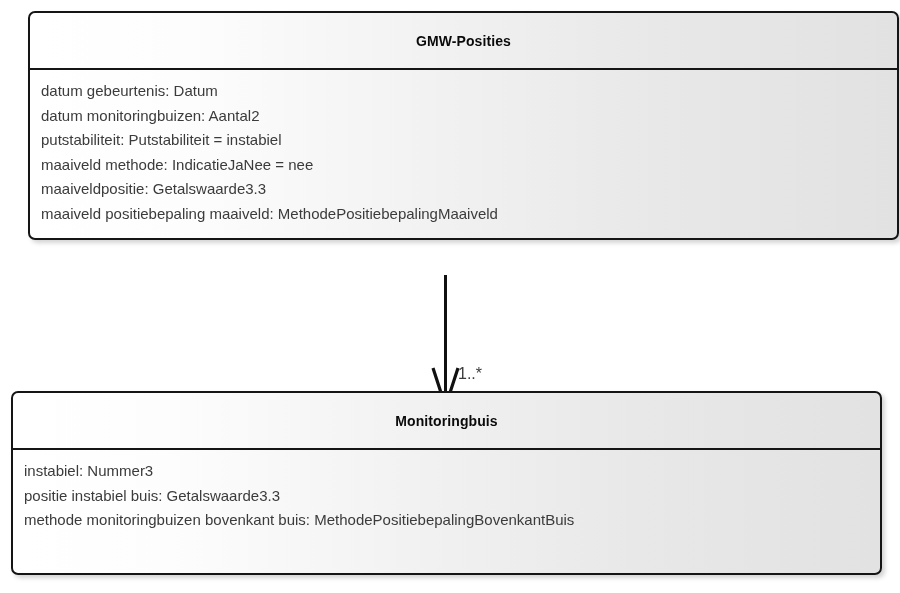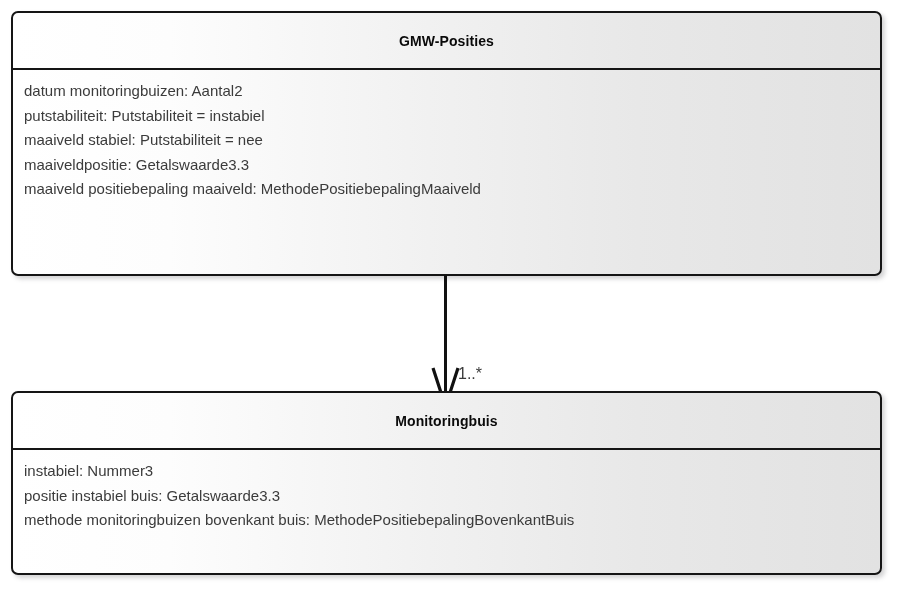--- a/index.html
+++ b/index.html
@@ -24,24 +24,24 @@
   .uml-class {
     position: absolute;
     box-sizing: border-box;
     border: 2px solid #151515;
     border-radius: 7px;
     background: linear-gradient(to right, #ffffff 0%, #fdfdfd 18%, #f1f1f1 48%, #e8e8e8 72%, #e2e2e2 100%);
     box-shadow: 3px 3px 4px rgba(120, 120, 125, 0.32);
     overflow: hidden;
   }
   .uml-class.box-gmw {
-    left: 11px;
+    left: 28px;
     top: 11px;
     width: 871px;
-    height: 265px;
+    height: 229px;
   }
   .uml-class.box-mon {
     left: 11px;
     top: 391px;
     width: 871px;
     height: 184px;
   }
 
   .uml-header {
     box-sizing: border-box;
@@ -102,23 +102,24 @@
 </head>
 <body>
 
 <div id="diagram-canvas">
 
   <div class="uml-class box-gmw">
     <div class="uml-header">
       <span class="uml-header-title">GMW-Posities</span>
     </div>
     <div class="uml-attrs">
+      <div class="uml-attr">datum gebeurtenis: Datum</div>
       <div class="uml-attr">datum monitoringbuizen: Aantal2</div>
       <div class="uml-attr">putstabiliteit: Putstabiliteit = instabiel</div>
-      <div class="uml-attr">maaiveld stabiel: Putstabiliteit = nee</div>
+      <div class="uml-attr">maaiveld methode: IndicatieJaNee = nee</div>
       <div class="uml-attr">maaiveldpositie: Getalswaarde3.3</div>
       <div class="uml-attr">maaiveld positiebepaling maaiveld: MethodePositiebepalingMaaiveld</div>
     </div>
   </div>
 
   <div class="assoc-line assoc-stem"></div>
 
   <svg class="arrowhead-svg" viewBox="0 0 46 50">
     <polyline points="9,6 21.5,44.5 34,6" fill="none" stroke="#111111" stroke-width="3.2" stroke-linecap="butt" stroke-linejoin="miter"></polyline>
   </svg>

